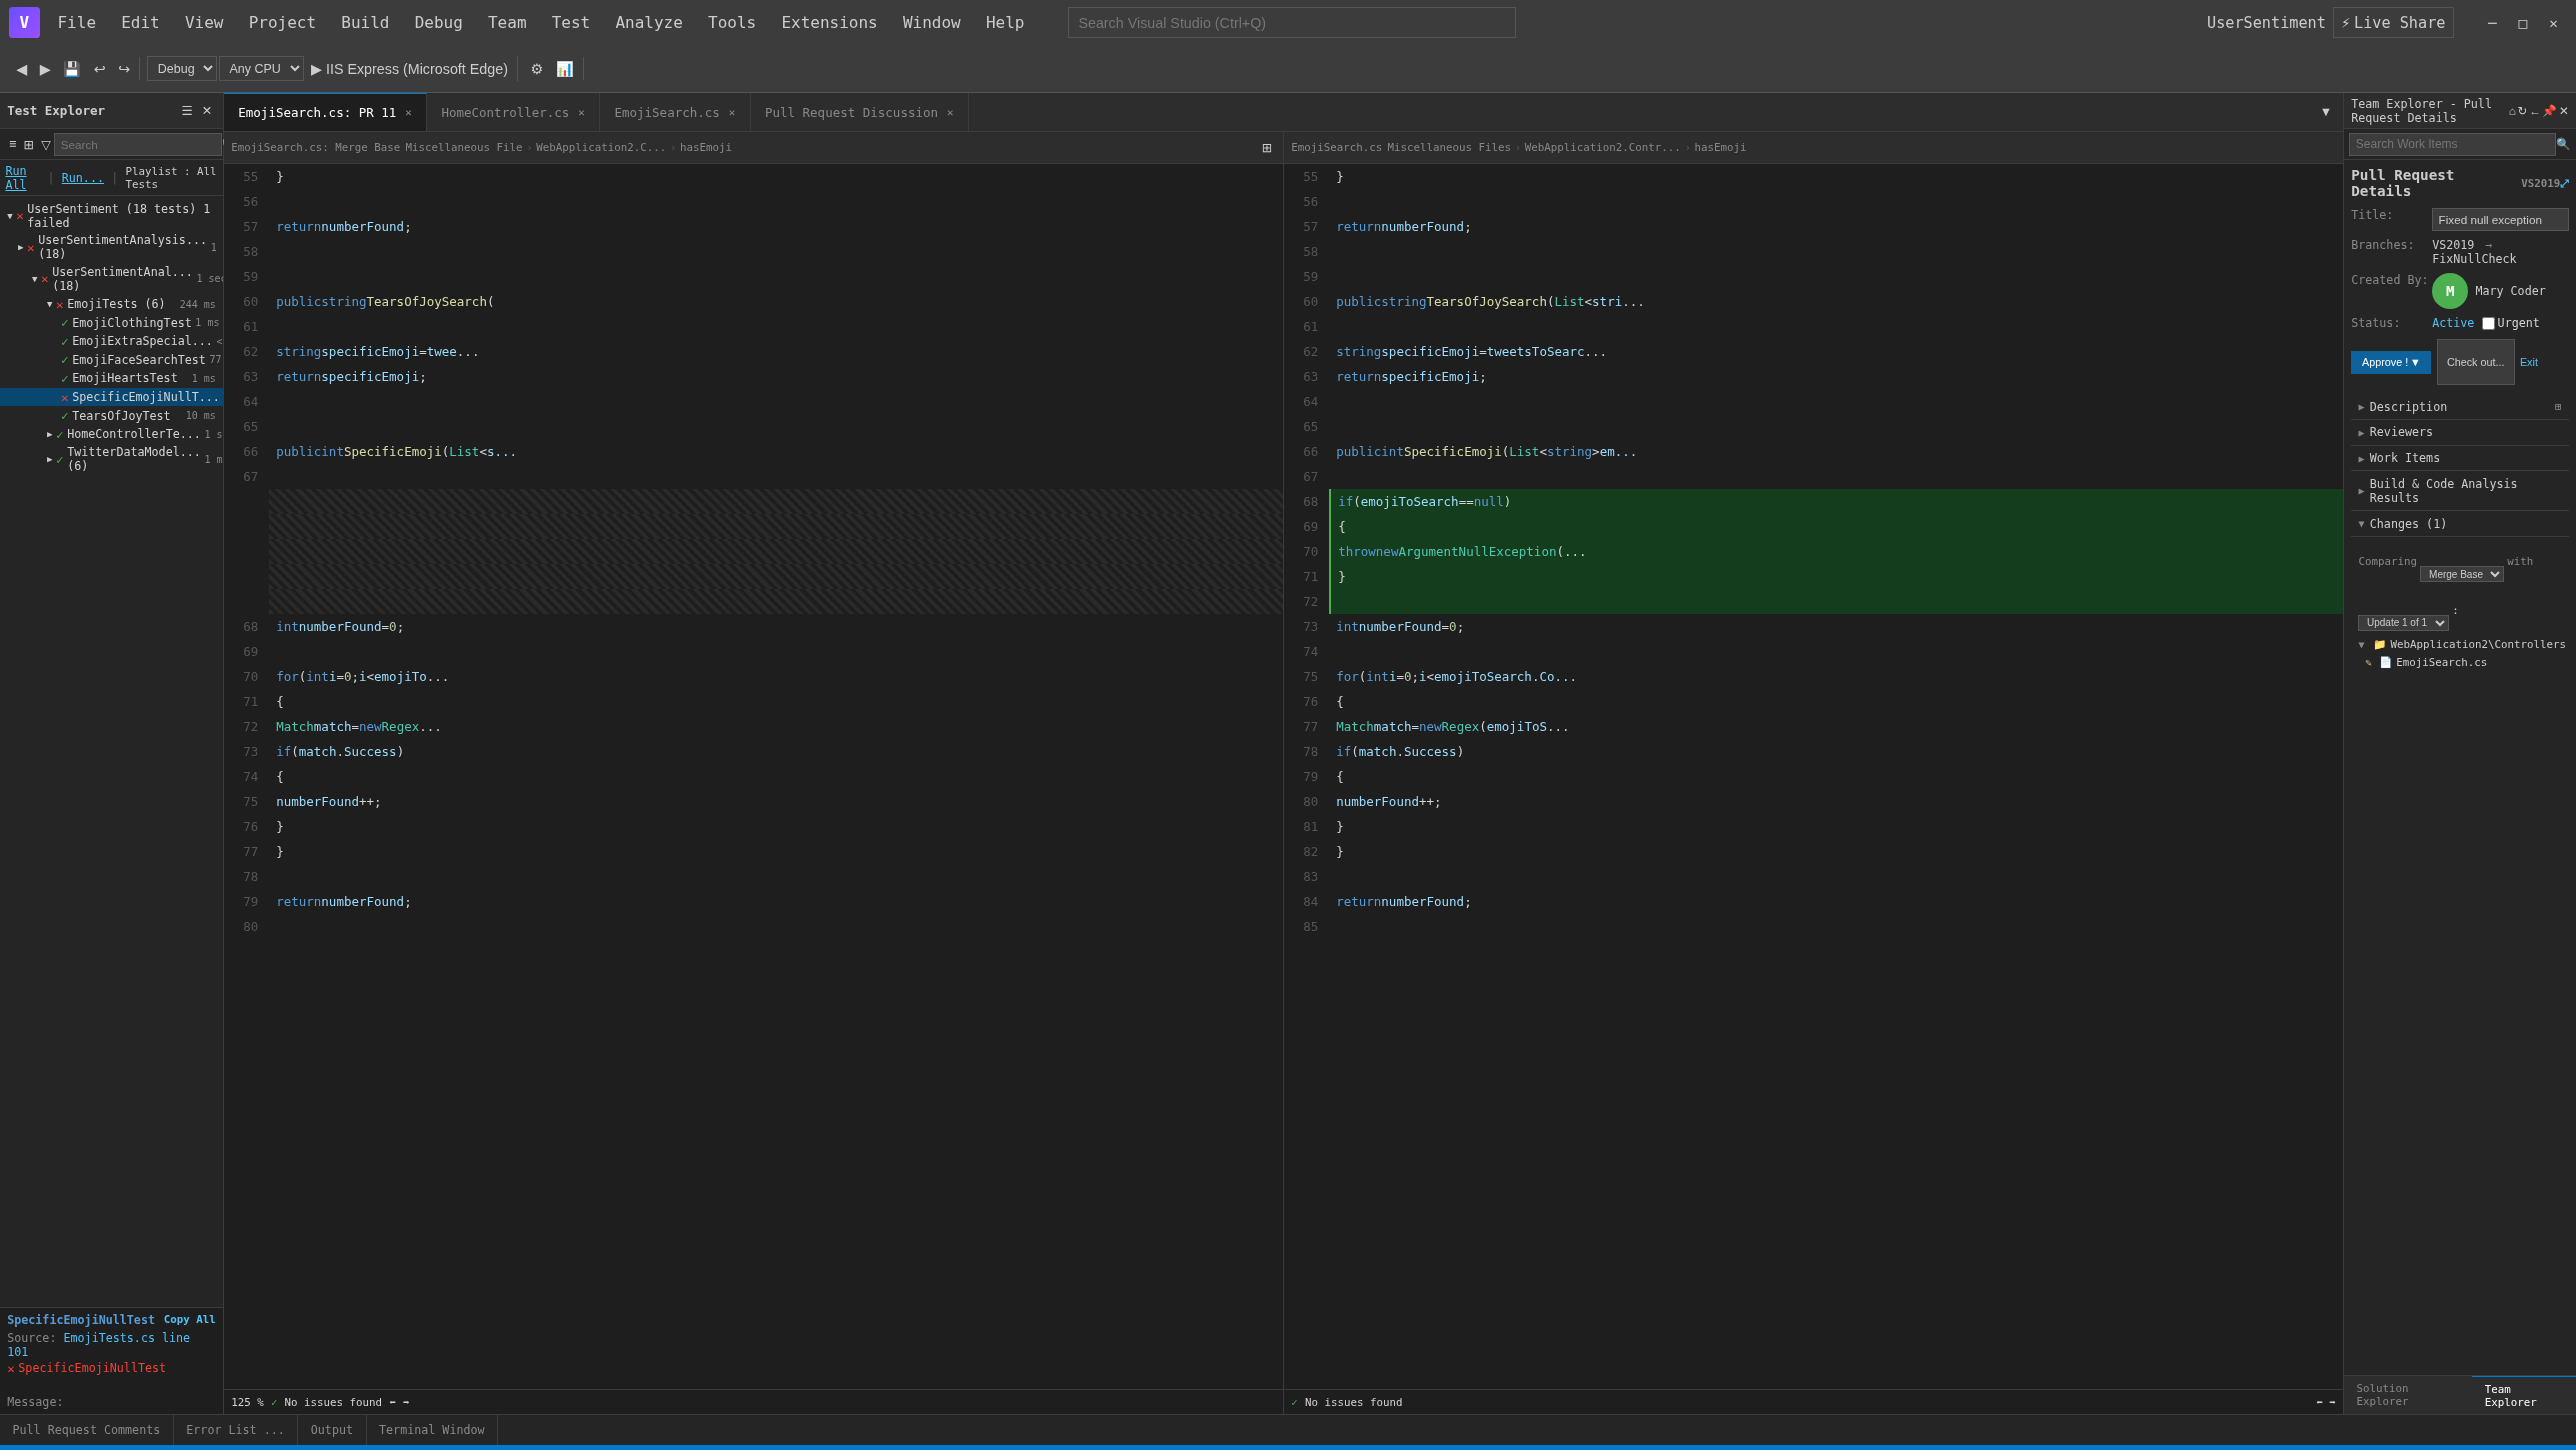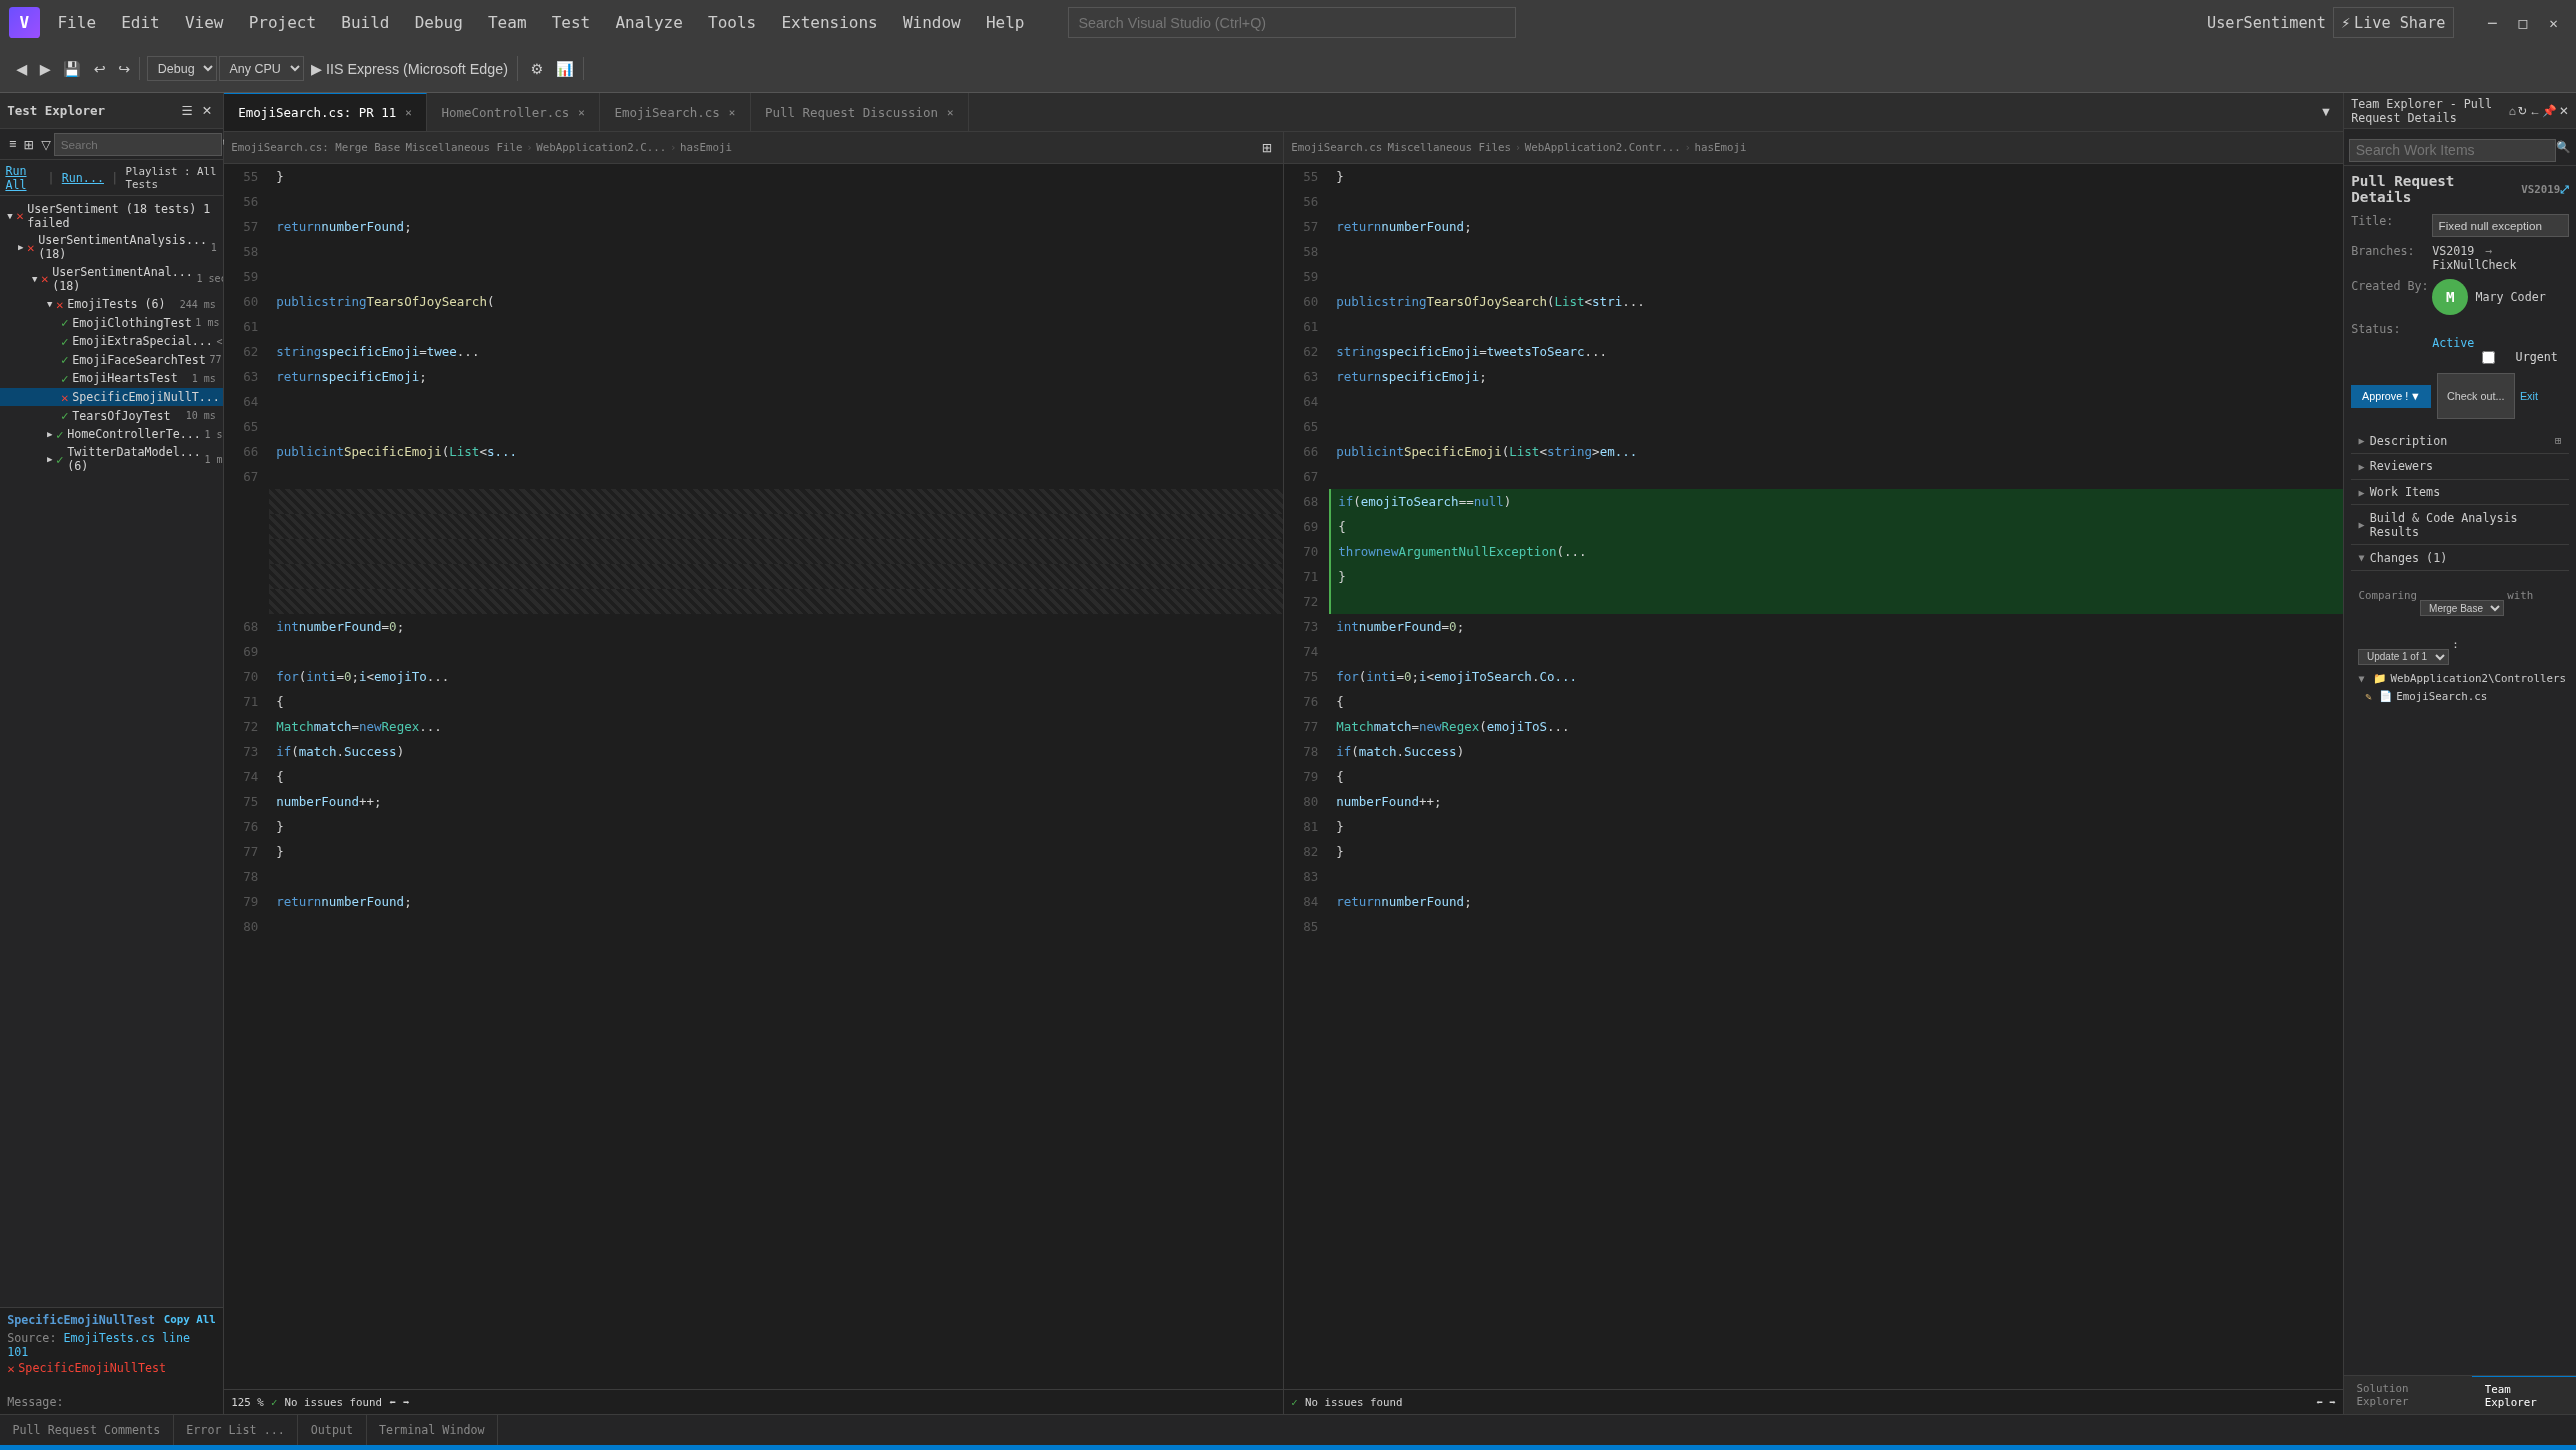--- a/index.html
+++ b/index.html
@@ -86,32 +86,32 @@
     .op { color: #d4d4d4; }
     .id { color: #9cdcfe; }
 
     
     .right-panel { width: 233px; background: #252526; border-left: 0.9px solid #3c3c3c; display: flex; flex-direction: column; }
     .right-panel-header { display: flex; align-items: center; justify-content: space-between; padding: 3.6px 7.2px; background: #2d2d2d; border-bottom: 0.9px solid #3c3c3c; height: 36px; }
     .right-panel-title { font-size: 11.7px; color: #ccc; }
     .right-panel-btns { display: flex; gap: 1.8px; }
     .right-panel-btn { background: transparent; border: none; color: #ccc; cursor: pointer; font-size: 11.7px; }
     .right-search { display: flex; align-items: center; padding: 3.6px 5.4px; border-bottom: 0.9px solid #3c3c3c; }
-    .right-search-input { flex: 1; background: #3c3c3c; border: 0.9px solid #555; color: #ccc; padding: 1.8px 5.4px; font-size: 14px; height: 23px; margin-top: 6px; }
+    .right-search-input { flex: 1; background: #3c3c3c; border: 0.9px solid #555; color: #ccc; padding: 1.8px 5.4px; font-size: 12px; height: 23px; }
     
     .pr-details { padding: 7.2px; flex: 1; overflow-y: auto; }
     .pr-details-title { font-size: 14.3px; color: #ccc; font-weight: bold; margin-bottom: 9px; display: flex; align-items: center; justify-content: space-between; }
     .pr-field { display: flex; align-items: flex-start; margin-bottom: 7.2px; font-size: 11.7px; }
     .pr-field-label { color: #888; width: 81px; flex-shrink: 0; }
     .pr-field-value { color: #ccc; flex: 1; }
     .pr-title-input { width: 100%; background: #3c3c3c; border: 0.9px solid #555; color: #ccc; padding: 3.6px 5.4px; font-size: 11.7px; }
     .branch-arrow { color: #888; margin: 0 3.6px; }
     .pr-status-row { display: flex; align-items: center; gap: 7.2px; }
     .pr-status { color: #4fc3f7; }
-    .pr-urgent-checkbox { display: flex; align-items: center; gap: 21px; margin-top: 28px; }
+    .pr-urgent-checkbox { display: flex; align-items: center; gap: 3px; }
     .avatar { width: 36px; height: 36px; border-radius: 50%; background: #4caf50; display: flex; align-items: center; justify-content: center; color: white; font-size: 14.3px; font-weight: bold; }
     .pr-approve-row { display: flex; align-items: center; gap: 5.4px; margin: 9px 0; }
     .btn-approve { background: #0e639c; border: none; color: white; padding: 5.4px 10.8px; cursor: pointer; font-size: 10.8px; display: flex; align-items: center; gap: 1.8px; }
     .btn-checkout { background: #3c3c3c; border: 0.9px solid #555; color: #ccc; padding: 16px 9px; cursor: pointer; font-size: 10.8px; }
     .btn-exit { background: transparent; border: none; color: #4fc3f7; cursor: pointer; font-size: 10.8px; }
     
     .section-row { display: flex; align-items: center; padding: 5.4px 7.2px; cursor: pointer; border-bottom: 0.9px solid #3c3c3c; font-size: 11.7px; }
     .section-chevron { color: #888; margin-right: 5.4px; font-size: 10px; }
     .section-label { color: #ccc; }
     .changes-comparing { display: flex; align-items: center; gap: 3.6px; font-size: 10.8px; color: #888; padding: 3.6px 7.2px; }

